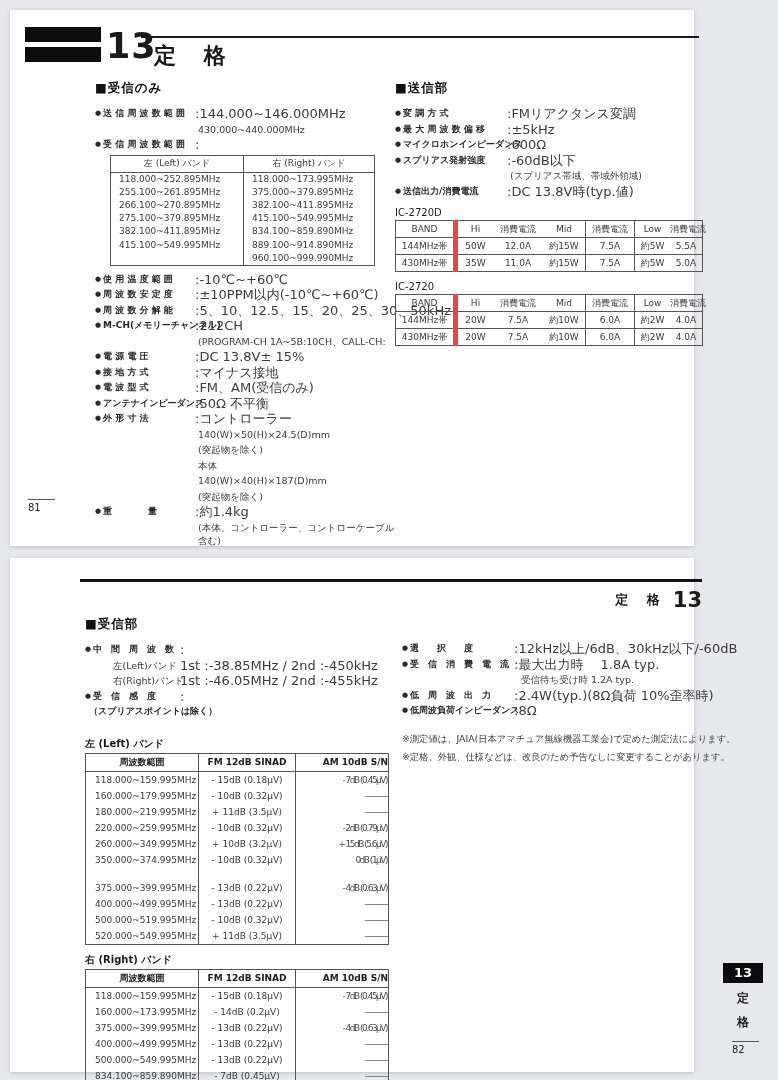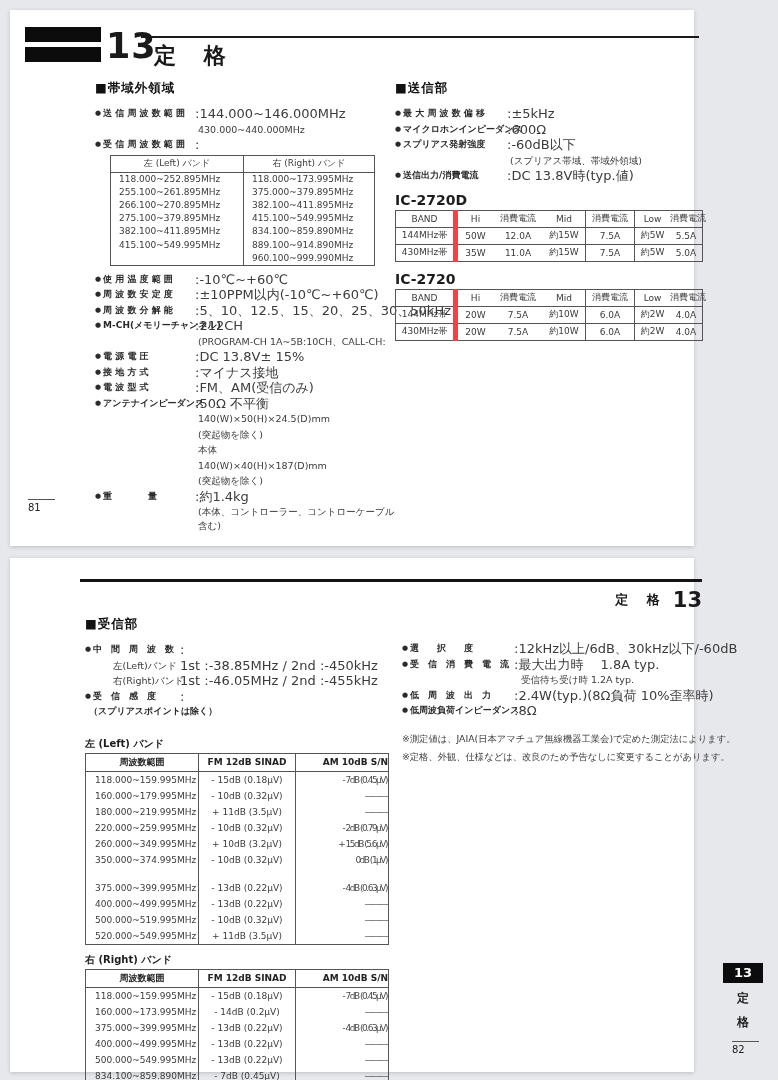--- a/index.html
+++ b/index.html
@@ -51,21 +51,21 @@
 
   
   table{border-collapse:collapse;table-layout:fixed;color:#3b3b3b;}
   
   .rx-range{width:265px;margin:3px 0 7px 15px;border:1.2px solid #555;font-size:9px;}
   .rx-range th{font-weight:normal;border-bottom:1px solid #555;padding:1px 0 2px;text-align:center;}
   .rx-range td{padding:0 0 0 8px;line-height:13.2px;white-space:nowrap;}
   .rx-range th:first-child,.rx-range td:first-child{border-right:1px solid #555;width:132px;}
 
   
-  .tx-title{font-weight:bold;font-size:14px;color:#1d1d1d;margin:9px 0 2px;}
+  .tx-title{font-weight:normal;font-size:10px;color:#1d1d1d;margin:9px 0 2px;}
   .tx-table{width:308px;border:1.2px solid #555;font-size:9px;}
   .tx-table th,.tx-table td{font-weight:normal;text-align:center;padding:1.5px 0;white-space:nowrap;}
   .tx-table tr+tr th,.tx-table tr+tr td{border-top:1px solid #555;}
   .tx-table th:nth-child(1),.tx-table td:nth-child(1){border-right:5px solid #ef4444;width:57px;}
   .tx-table th:nth-child(2),.tx-table td:nth-child(2){width:35px;}
   .tx-table th:nth-child(3),.tx-table td:nth-child(3){width:50px;}
   .tx-table th:nth-child(4),.tx-table td:nth-child(4){border-right:1px solid #555;width:42px;}
   .tx-table th:nth-child(5),.tx-table td:nth-child(5){border-right:1px solid #555;width:48px;}
   .tx-table th:nth-child(6),.tx-table td:nth-child(6){width:35px;}
 
@@ -98,21 +98,21 @@
 <body>
 
 <div class="page" id="page1">
   <div class="bar" id="bar1"></div>
   <div class="bar" id="bar2"></div>
   <div id="chapter-no">13</div>
   <div id="chapter-rule"></div>
   <div id="chapter-title">定 格</div>
 
   <div class="col" id="p1-left">
-    <div class="sec-head">■帯域外領域</div>
+    <div class="sec-head">■受信のみ</div>
 
     <div class="spec">
       <span class="lb w100">送 信 周 波 数 範 囲</span>
       <span class="val">:144.000~146.000MHz</span>
     </div>
     <div class="cont ind103">430.000~440.000MHz</div>
 
     <div class="spec">
       <span class="lb w100">受 信 周 波 数 範 囲</span>
       <span class="val">:</span>
@@ -182,36 +182,44 @@
       <span class="val">:マイナス接地</span>
     </div>
     <div class="spec">
       <span class="lb w100">電 波 型 式</span>
       <span class="val">:FM、AM(受信のみ)</span>
     </div>
     <div class="spec">
       <span class="lb w100">アンテナインピーダンス</span>
       <span class="val">:50Ω 不平衡</span>
     </div>
+    <div class="spec">
+      <span class="lb w100">外 形 寸 法</span>
+      <span class="val">:コントローラー</span>
+    </div>
     <div class="cont ind103">140(W)×50(H)×24.5(D)mm</div>
     <div class="cont ind103">(突起物を除く)</div>
     <div class="cont ind103">本体</div>
     <div class="cont ind103">140(W)×40(H)×187(D)mm</div>
     <div class="cont ind103">(突起物を除く)</div>
 
     <div class="spec">
       <span class="lb w100">重　　　　量</span>
       <span class="val">:約1.4kg</span>
     </div>
     <div class="cont ind103">(本体、コントローラー、コントローケーブル含む)</div>
   </div>
 
   <div class="col" id="p1-right">
     <div class="sec-head">■送信部</div>
 
+    <div class="spec">
+      <span class="lb w112">変 調 方 式</span>
+      <span class="val">:FMリアクタンス変調</span>
+    </div>
     <div class="spec">
       <span class="lb w112">最 大 周 波 数 偏 移</span>
       <span class="val">:±5kHz</span>
     </div>
     <div class="spec">
       <span class="lb w112">マイクロホンインピーダンス</span>
       <span class="val">:600Ω</span>
     </div>
     <div class="spec">
       <span class="lb w112">スプリアス発射強度</span>

